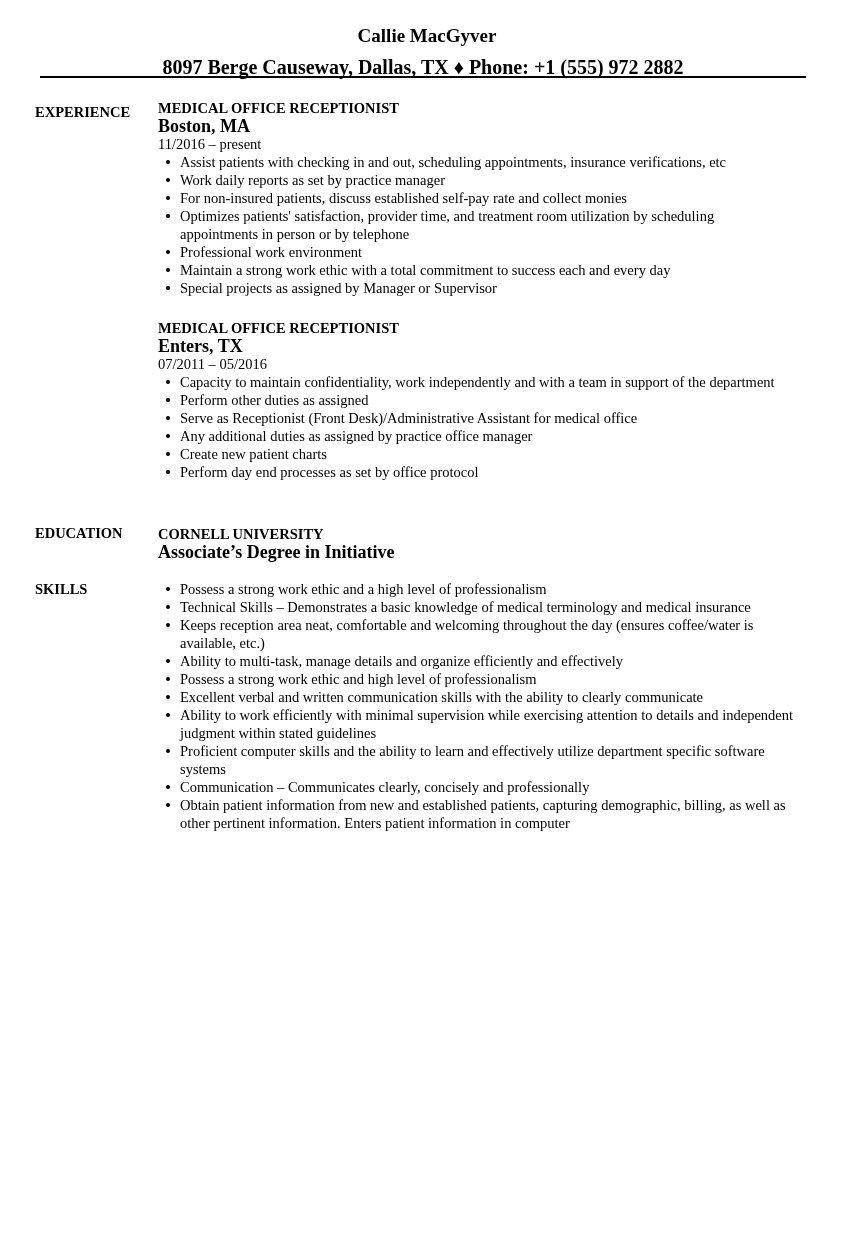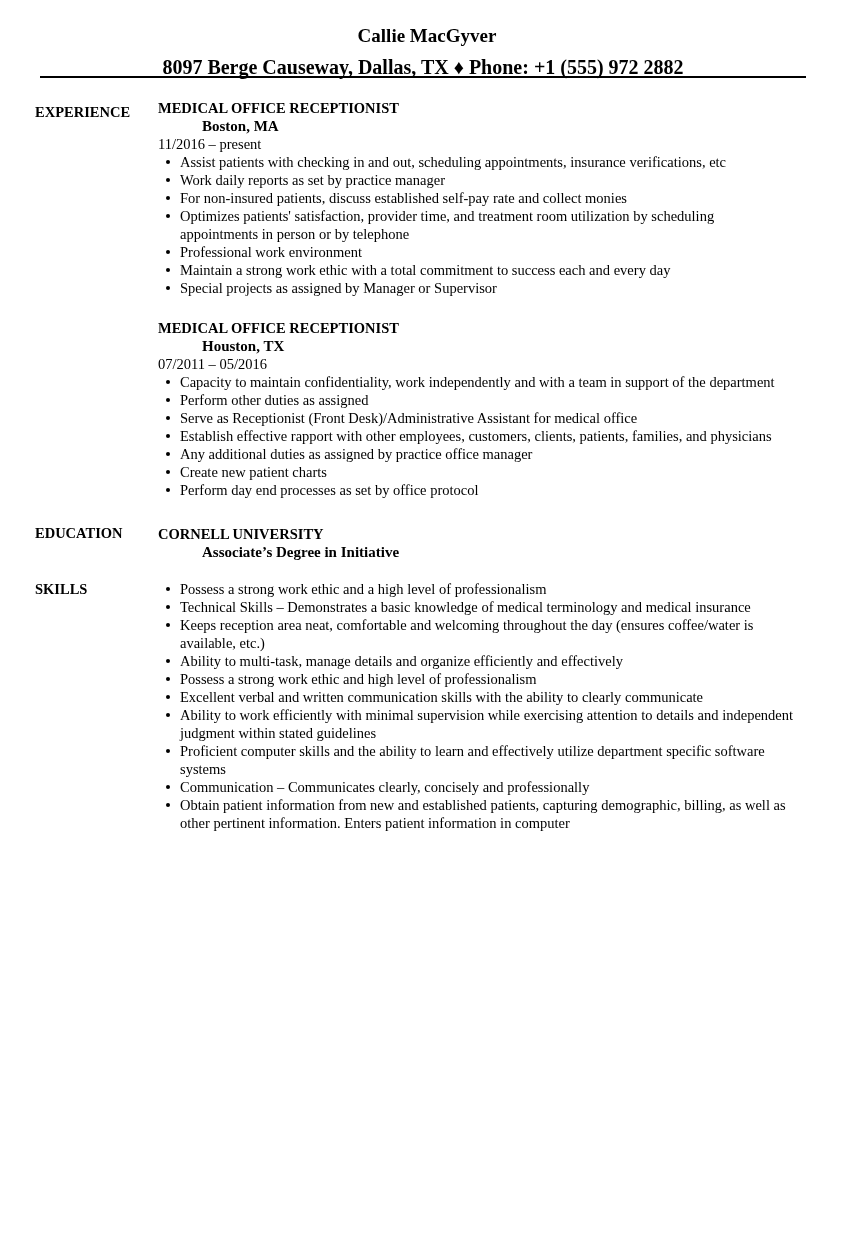--- a/index.html
+++ b/index.html
@@ -18,21 +18,21 @@
   }
   .rule {
     position: absolute; top: 76px; left: 40px; width: 766px; height: 2px; background: #000;
   }
   .section { position: absolute; left: 0; width: 860px; }
   .sec-label {
     position: absolute; left: 35px; font-size: 14.5px; font-weight: bold; line-height: 18px;
   }
   .sec-body { position: absolute; left: 158px; width: 660px; }
   .job-title, .school { font-size: 14.5px; font-weight: bold; line-height: 18px; }
-  .location, .degree { font-size: 15px; font-weight: bold; line-height: 18px; margin-left: 44px; }
+  .location, .degree { font-size: 18px; font-weight: bold; line-height: 18px; }
   .dates { font-size: 14.5px; line-height: 18px; }
   ul { margin: 0; padding: 0 0 0 22px; list-style: none; }
   li {
     position: relative; font-size: 14.5px; line-height: 18px;
   }
   li::before {
     content: ""; position: absolute; left: -14px; top: 7px;
     width: 4px; height: 4px; border-radius: 50%; background: #000;
   }
   .job { margin-bottom: 22px; }
@@ -58,27 +58,26 @@
         <li>Work daily reports as set by practice manager</li>
         <li>For non-insured patients, discuss established self-pay rate and collect monies</li>
         <li style="width:560px;">Optimizes patients' satisfaction, provider time, and treatment room utilization by scheduling appointments in person or by telephone</li>
         <li>Professional work environment</li>
         <li>Maintain a strong work ethic with a total commitment to success each and every day</li>
         <li>Special projects as assigned by Manager or Supervisor</li>
       </ul>
     </div>
     <div class="job">
       <div class="job-title">MEDICAL OFFICE RECEPTIONIST</div>
-      <div class="location">Houston, TX</div>
+      <div class="location">Enters, TX</div>
       <div class="dates">07/2011 – 05/2016</div>
       <ul>
         <li>Capacity to maintain confidentiality, work independently and with a team in support of the department</li>
         <li>Perform other duties as assigned</li>
         <li>Serve as Receptionist (Front Desk)/Administrative Assistant for medical office</li>
-        <li>Establish effective rapport with other employees, customers, clients, patients, families, and physicians</li>
         <li>Any additional duties as assigned by practice office manager</li>
         <li>Create new patient charts</li>
         <li>Perform day end processes as set by office protocol</li>
       </ul>
     </div>
   </div>
 </div>
 
 <div class="section" style="top:524px;">
   <div class="sec-label" style="top:0;">EDUCATION</div>

